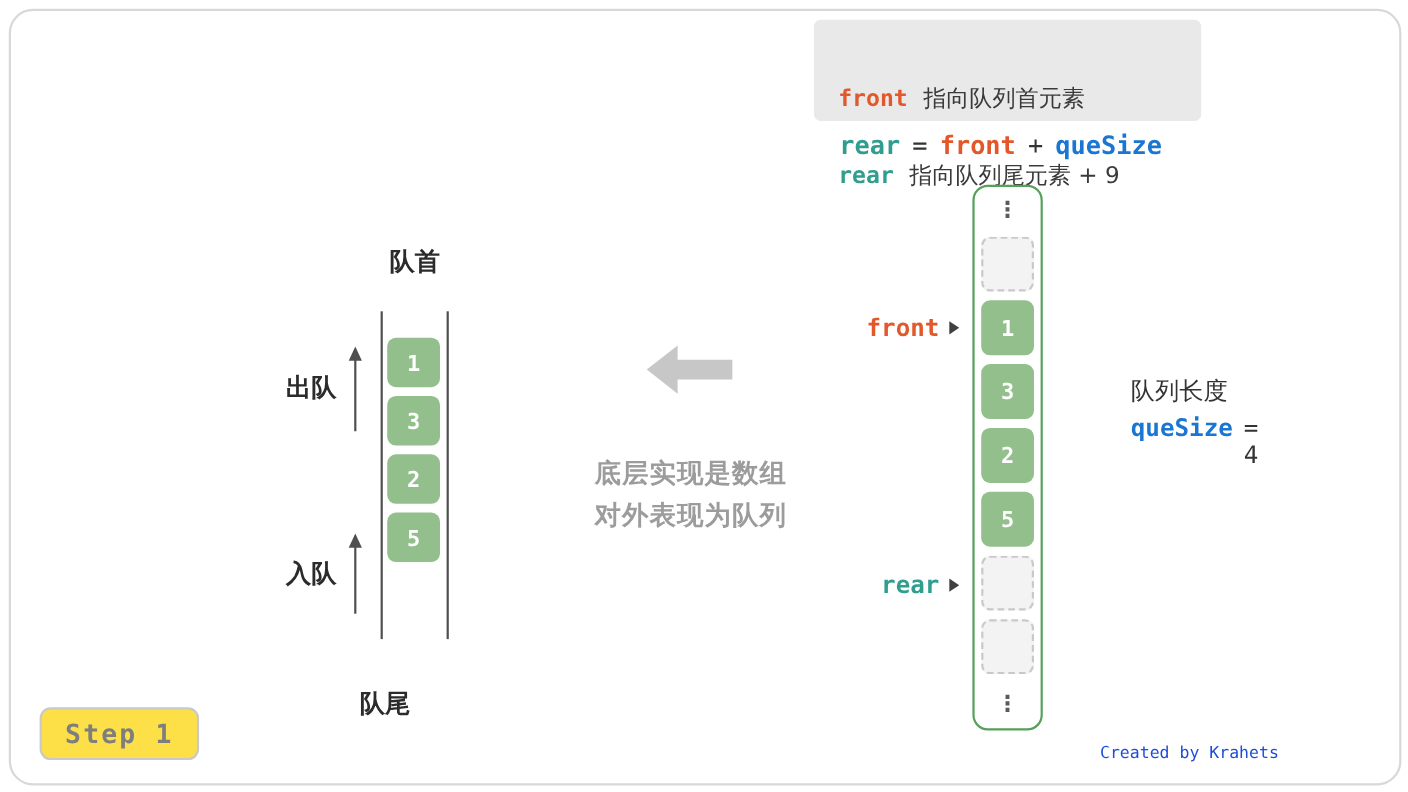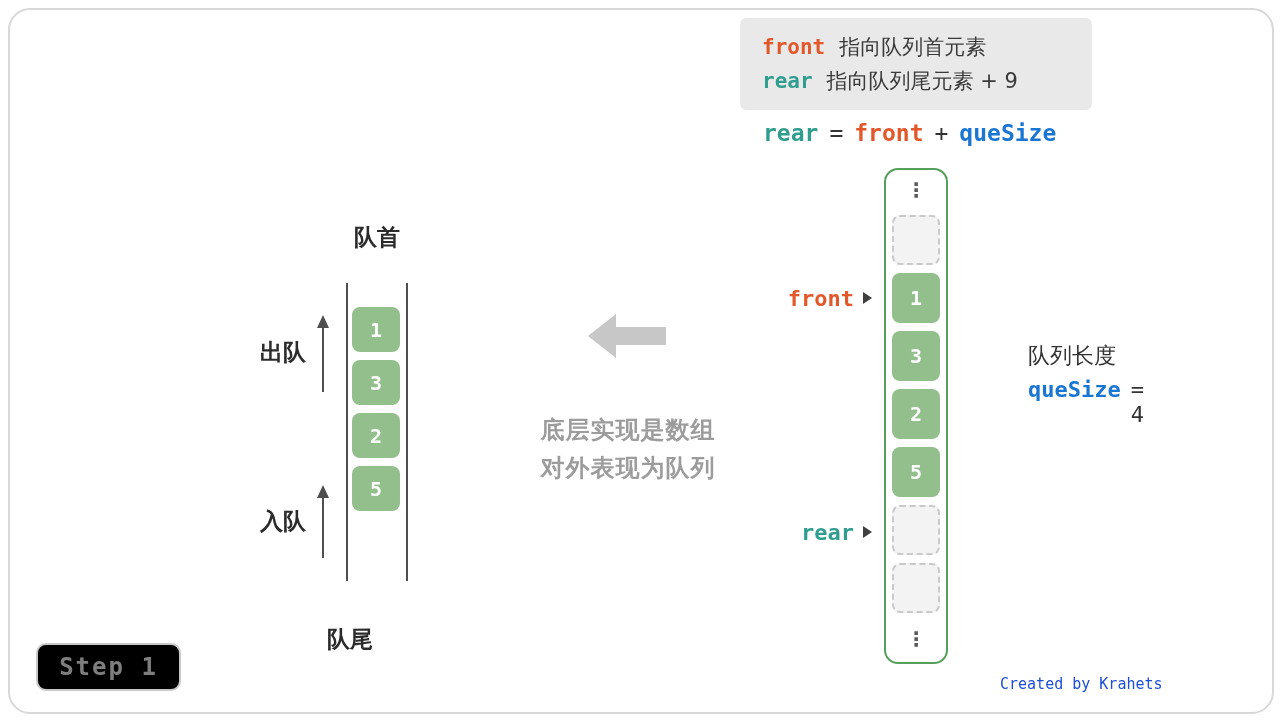--- a/index.html
+++ b/index.html
@@ -27,21 +27,21 @@
 
   
   .legend {
     left: 740px; top: 18px; width: 352px; height: 92px;
     background: #e9e9e9; border-radius: 6px;
     padding: 15px 22px; box-sizing: border-box;
     display: flex; flex-direction: column; justify-content: space-between;
   }
   .legend-row { display: flex; align-items: baseline; gap: 14px; }
   .legend-row .code { font-size: 21px; }
-  .legend-row .cjk { font-size: 21px; color: #3a3a3a; }
+  .legend-row .cjk { font-size: 21px; color: #3a3a3a; margin-top: 42px; }
 
   
   .formula {
     left: 763px; top: 120px; height: 30px;
     display: inline-flex; align-items: baseline; gap: 11px;
     font-size: 23px;
   }
   .op { font-family: "DejaVu Sans Mono", "Liberation Mono", monospace; color: #333; font-weight: 500; }
 
   
@@ -108,21 +108,21 @@
   }
 
   
   .info-label { left: 1028px; top: 341px; font-size: 22px; color: #333; font-weight: 500; }
   .info-code { left: 1028px; top: 377px; display: inline-flex; align-items: baseline; gap: 10px; font-size: 22px; }
   .mono-dark { font-family: "DejaVu Sans Mono", "Liberation Mono", monospace; color: #333; font-weight: 500; }
 
   
   .step-box {
     left: 36px; top: 643px; width: 145px; height: 48px;
-    border: 2px solid #c9c9c9; border-radius: 10px; background: #000000;
+    border: 2px solid #c9c9c9; border-radius: 10px; background: #fde047;
     box-sizing: border-box;
     display: flex; align-items: center; justify-content: center;
   }
   .step-text {
     font-family: "DejaVu Sans Mono", "Liberation Mono", monospace;
     font-weight: bold; font-size: 24px; color: #7e7e7e; letter-spacing: 2px;
   }
 
   
   .credit {

